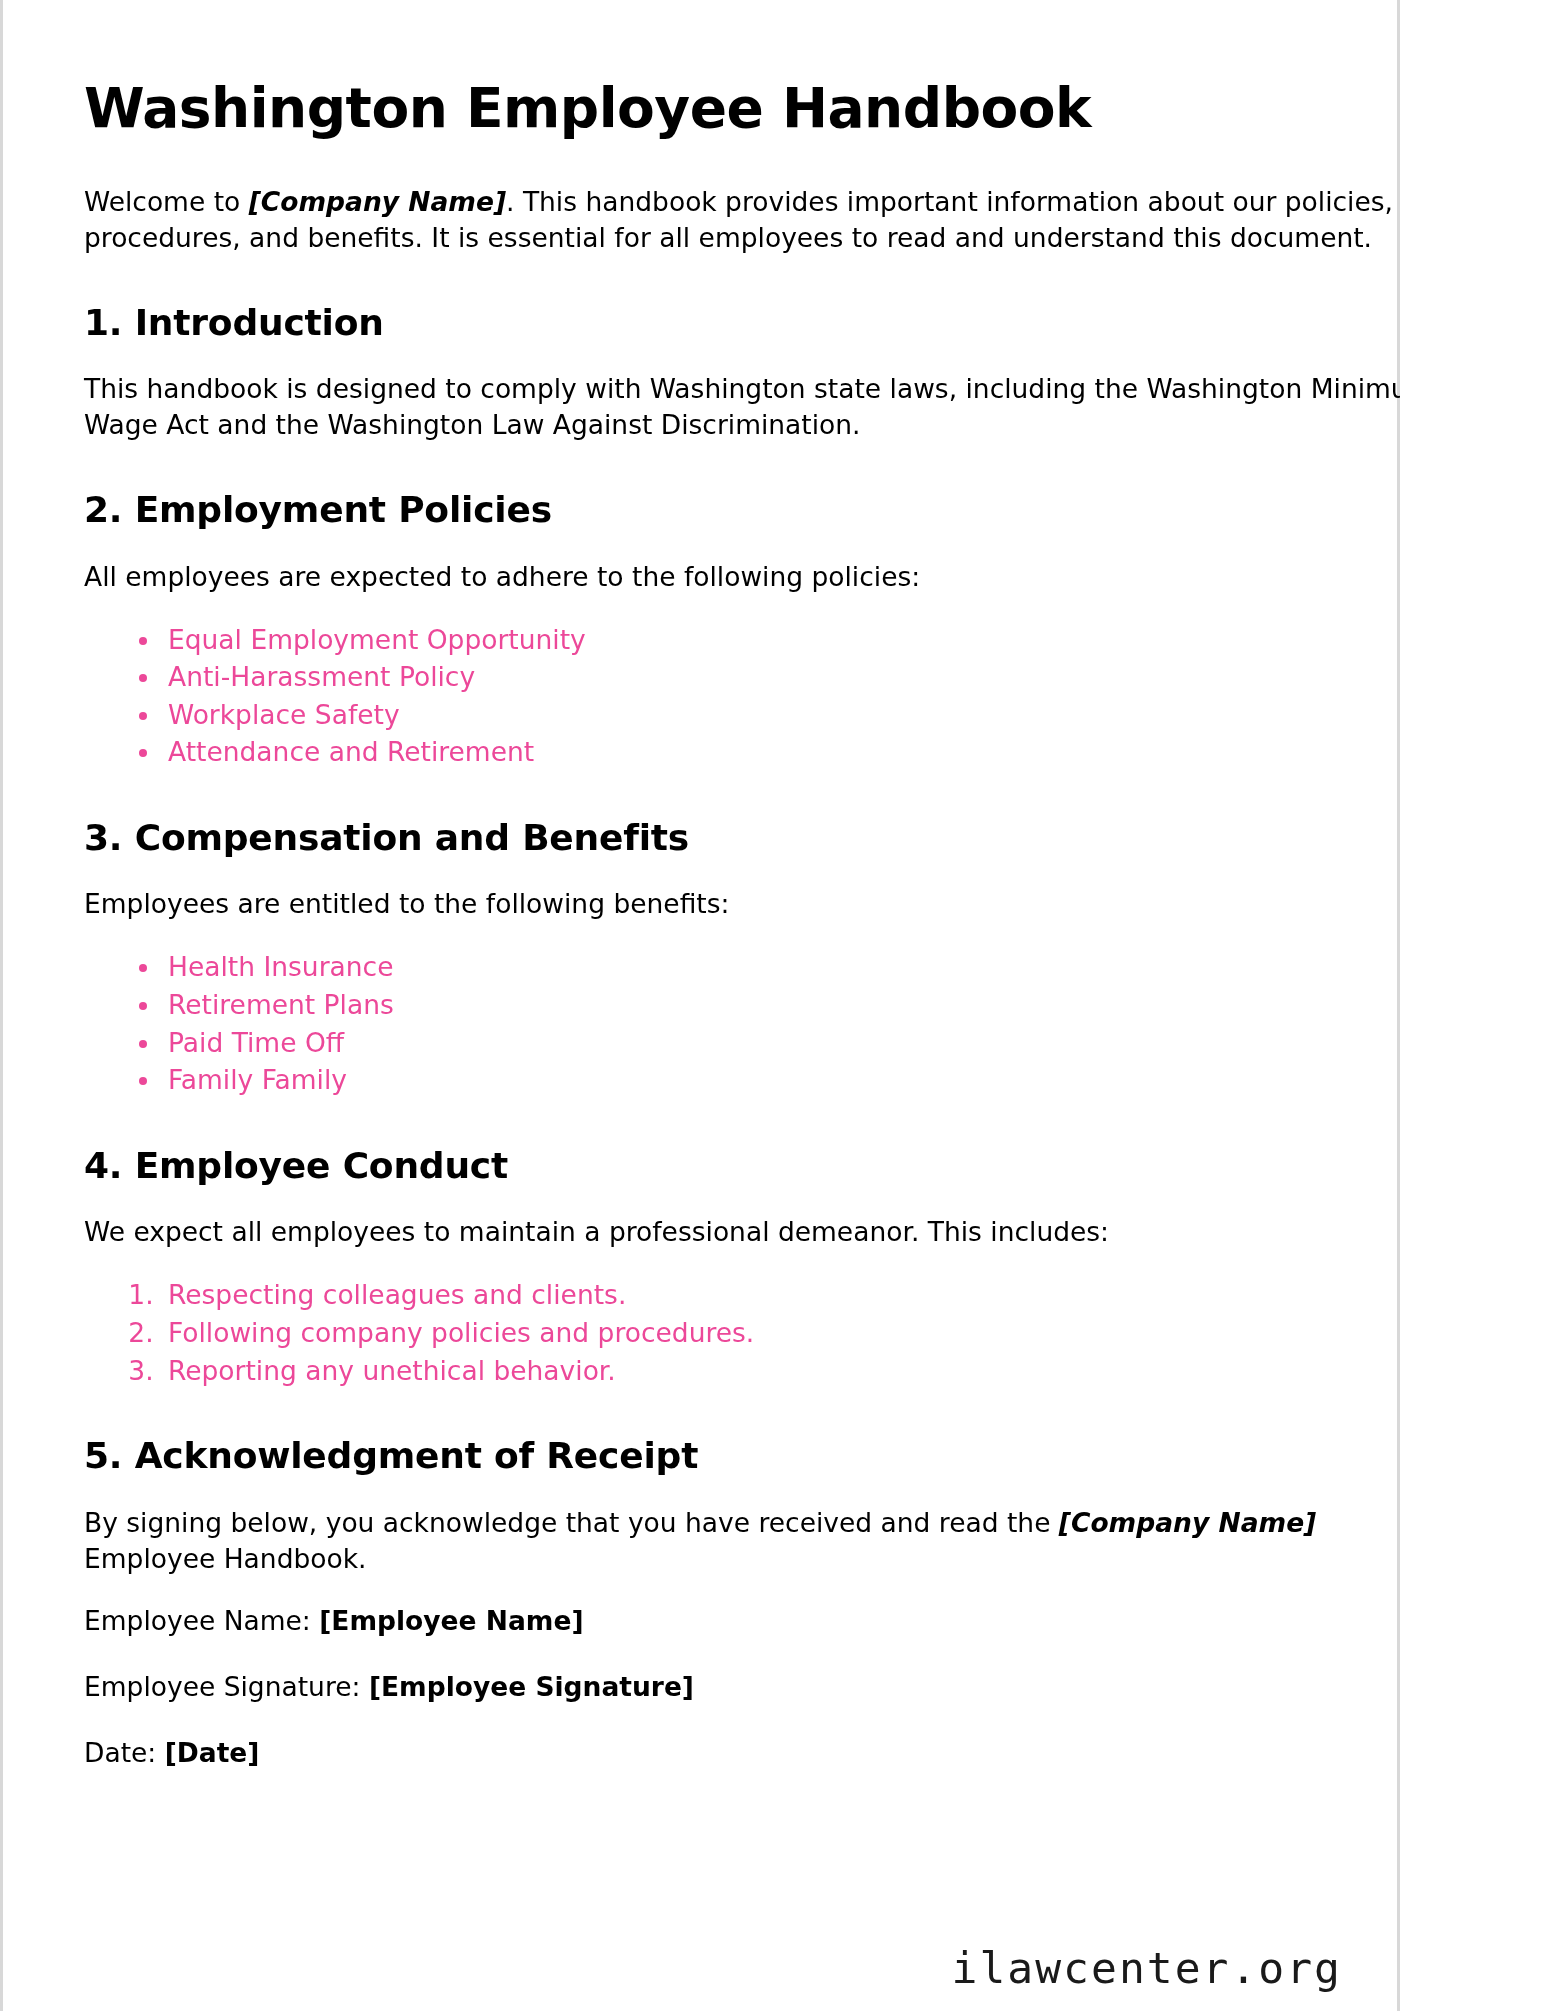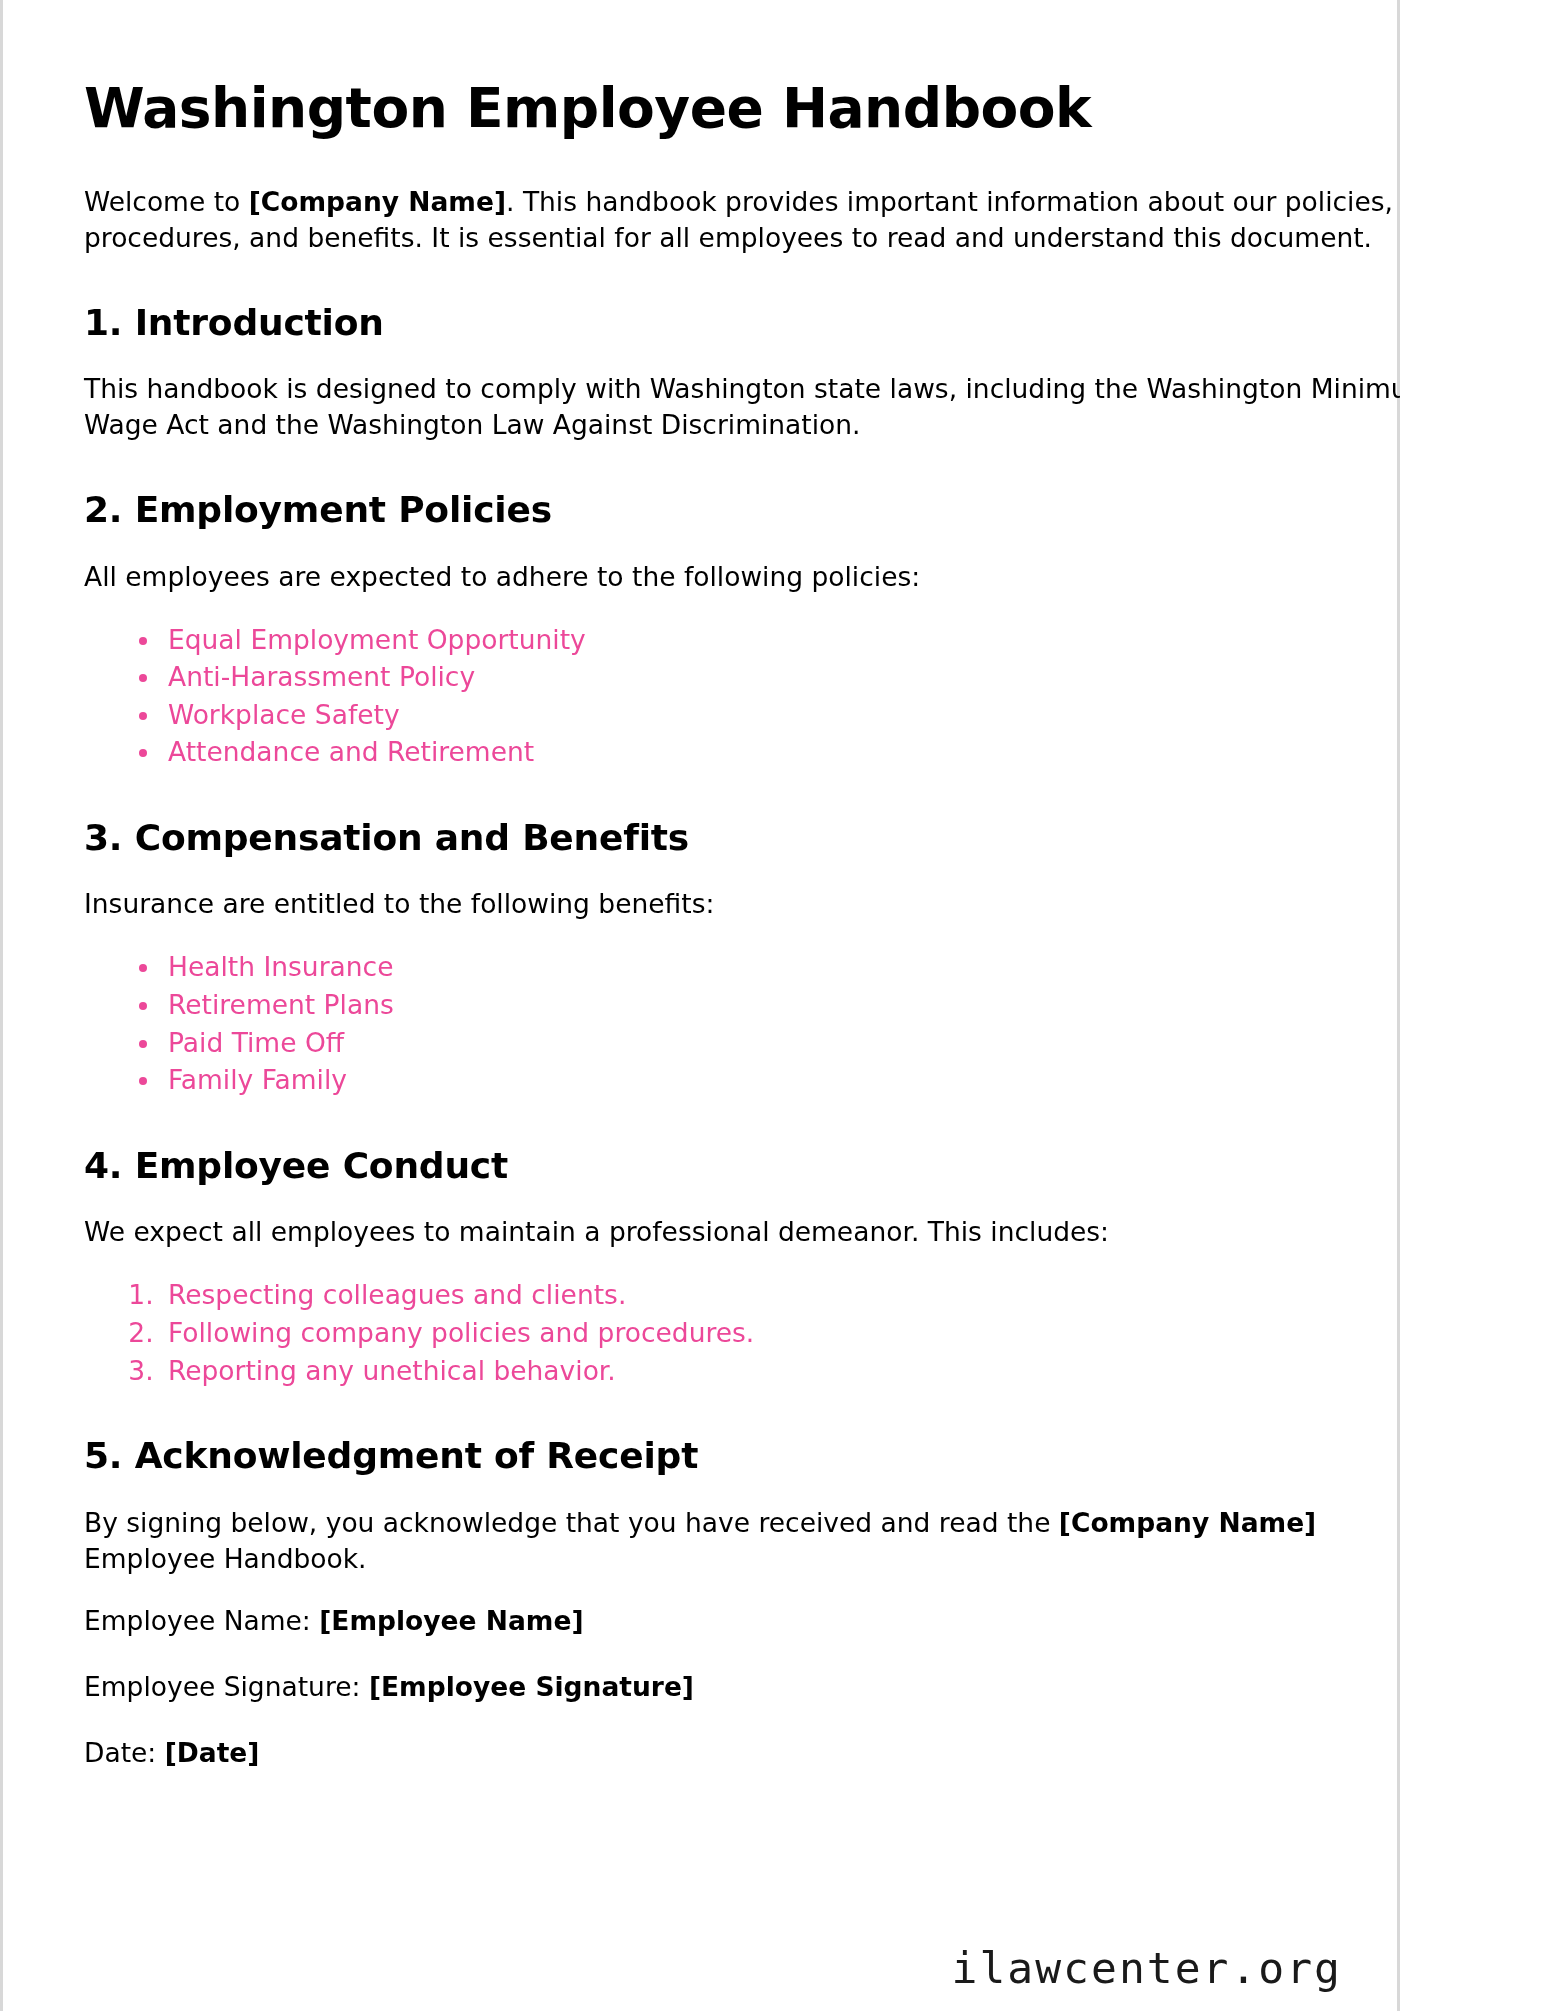--- a/index.html
+++ b/index.html
@@ -58,21 +58,21 @@
   }
 
   p.para {
     font-family: "DejaVu Sans", sans-serif;
     font-weight: normal;
     font-size: 26.5px;
     line-height: 1.36;
     margin: 0 0 26px 0;
     color: #000;
   }
-  p.para b, .bold { font-weight: bold; }
+  p.para b, .bold { font-weight: bold; font-style: italic; }
 
   ul.bullets, ol.numbers {
     margin: 10px 0 10px 0;
     padding-left: 78px;
     font-size: 26.5px;
     line-height: 1.42;
   }
   ul.bullets { list-style-type: disc; }
   ol.numbers { list-style-type: decimal; }
   ul.bullets li, ol.numbers li {
@@ -123,21 +123,21 @@
     <h2 class="section-title">2. Employment Policies</h2>
     <p class="para">All employees are expected to adhere to the following policies:</p>
     <ul class="bullets">
       <li>Equal Employment Opportunity</li>
       <li>Anti-Harassment Policy</li>
       <li>Workplace Safety</li>
       <li>Attendance and Retirement</li>
     </ul>
 
     <h2 class="section-title">3. Compensation and Benefits</h2>
-    <p class="para">Insurance are entitled to the following benefits:</p>
+    <p class="para">Employees are entitled to the following benefits:</p>
     <ul class="bullets">
       <li>Health Insurance</li>
       <li>Retirement Plans</li>
       <li>Paid Time Off</li>
       <li>Family Family</li>
     </ul>
 
     <h2 class="section-title">4. Employee Conduct</h2>
     <p class="para">We expect all employees to maintain a professional demeanor. This includes:</p>
     <ol class="numbers">

